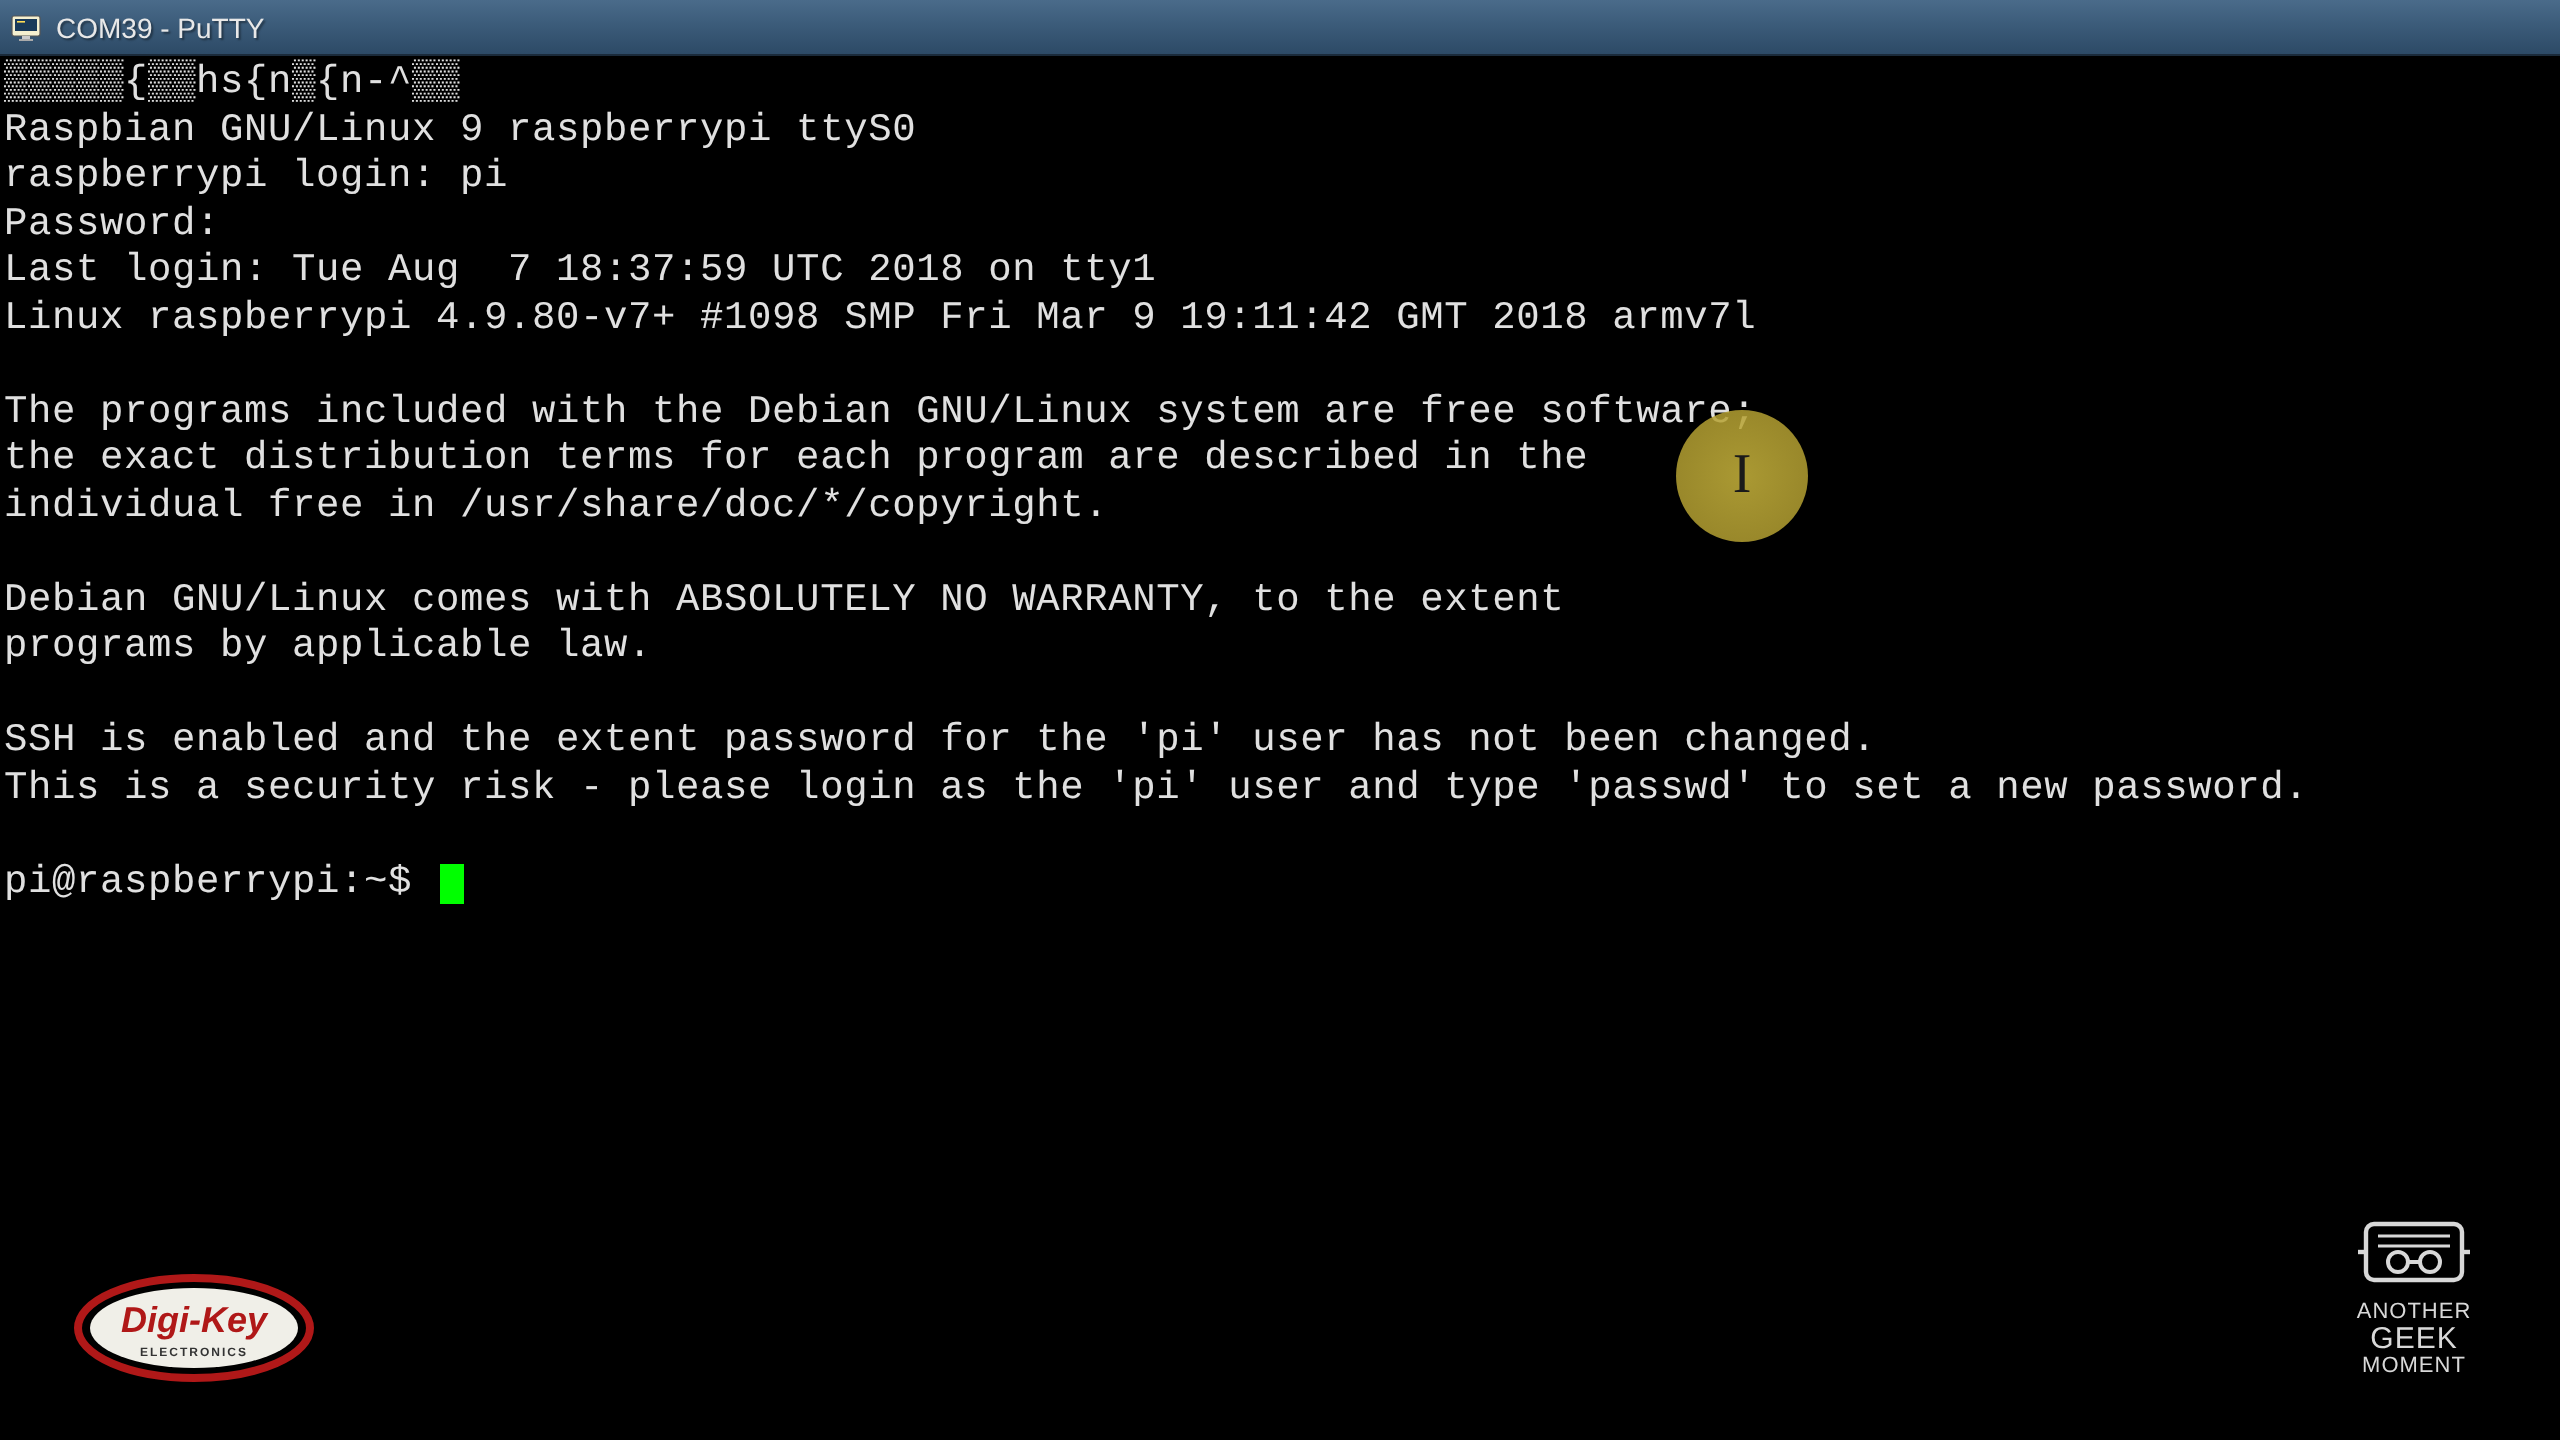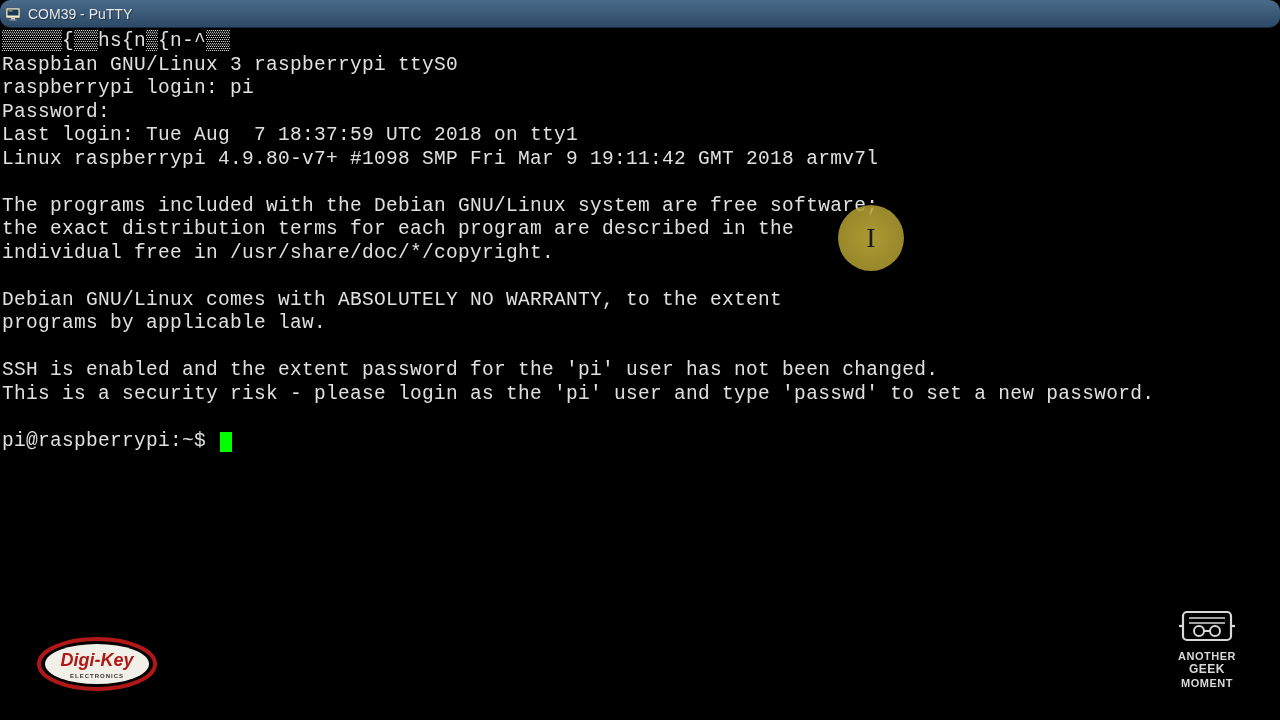--- a/index.html
+++ b/index.html
@@ -11,21 +11,20 @@
     font-family: "Courier New", monospace;
     position: relative;
   }
   .titlebar {
     height: 28px;
     background: linear-gradient(to bottom, #4a6b8a 0%, #3a5a78 50%, #2d4a66 100%);
     display: flex;
     align-items: center;
     padding: 4px 4px;
     border-bottom: 1px solid #1a2a3a;
-    border-radius: 11px;
   }
   .putty-icon {
     width: 18px;
     height: 18px;
     margin-right: 6px;
     display: flex;
     align-items: center;
     justify-content: center;
   }
   .putty-icon svg { width: 16px; height: 16px; }
@@ -94,44 +93,44 @@
     display: flex;
     flex-direction: column;
     align-items: center;
   }
   .agm-text {
     font-family: Arial, sans-serif;
     color: #d8d8d8;
     font-size: 11px;
     line-height: 12px;
     text-align: center;
-    font-weight: bold;
+    font-weight: normal;
     letter-spacing: 0.5px;
     margin-top: 4px;
   }
-  .agm-text .big { font-size: 12px; line-height: 15px; }
+  .agm-text .big { font-size: 15px; line-height: 15px; }
 </style>
 </head>
 <body>
 
 <div class="titlebar">
   <span class="putty-icon">
     <svg viewBox="0 0 16 16">
       <rect x="1" y="2" width="14" height="10" rx="1" fill="#f5f0d0" stroke="#555" stroke-width="0.6"></rect>
       <rect x="2.5" y="3.5" width="11" height="6" fill="#1a3a5a"></rect>
       <rect x="3.5" y="4.5" width="4" height="0.8" fill="#ffdd55"></rect>
       <rect x="6" y="12" width="4" height="1.5" fill="#ccc"></rect>
       <rect x="4.5" y="13.5" width="7" height="1" fill="#aaa"></rect>
     </svg>
   </span>
   <span class="title-text">COM39 - PuTTY</span>
 </div>
 
 <div class="terminal"><span>▒▒▒▒▒{▒▒hs{n▒{n-^▒▒</span>
-<span>Raspbian GNU/Linux 3 raspberrypi ttyS0</span>
+<span>Raspbian GNU/Linux 9 raspberrypi ttyS0</span>
 <span>raspberrypi login: pi</span>
 <span>Password:</span>
 <span>Last login: Tue Aug  7 18:37:59 UTC 2018 on tty1</span>
 <span>Linux raspberrypi 4.9.80-v7+ #1098 SMP Fri Mar 9 19:11:42 GMT 2018 armv7l</span>
 
 <span>The programs included with the Debian GNU/Linux system are free software;</span>
 <span>the exact distribution terms for each program are described in the</span>
 <span>individual free in /usr/share/doc/*/copyright.</span>
 
 <span>Debian GNU/Linux comes with ABSOLUTELY NO WARRANTY, to the extent</span>

